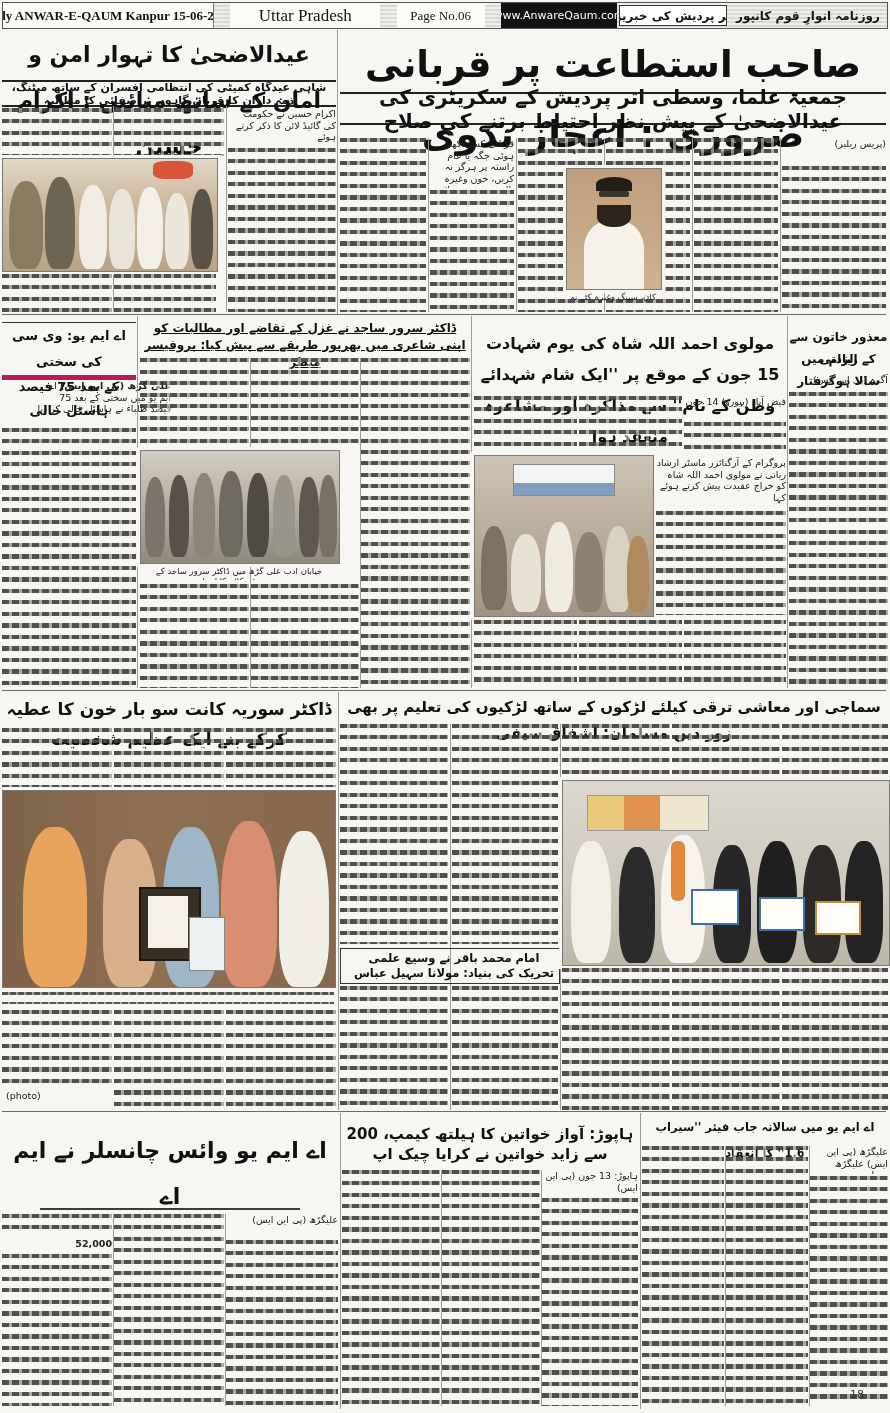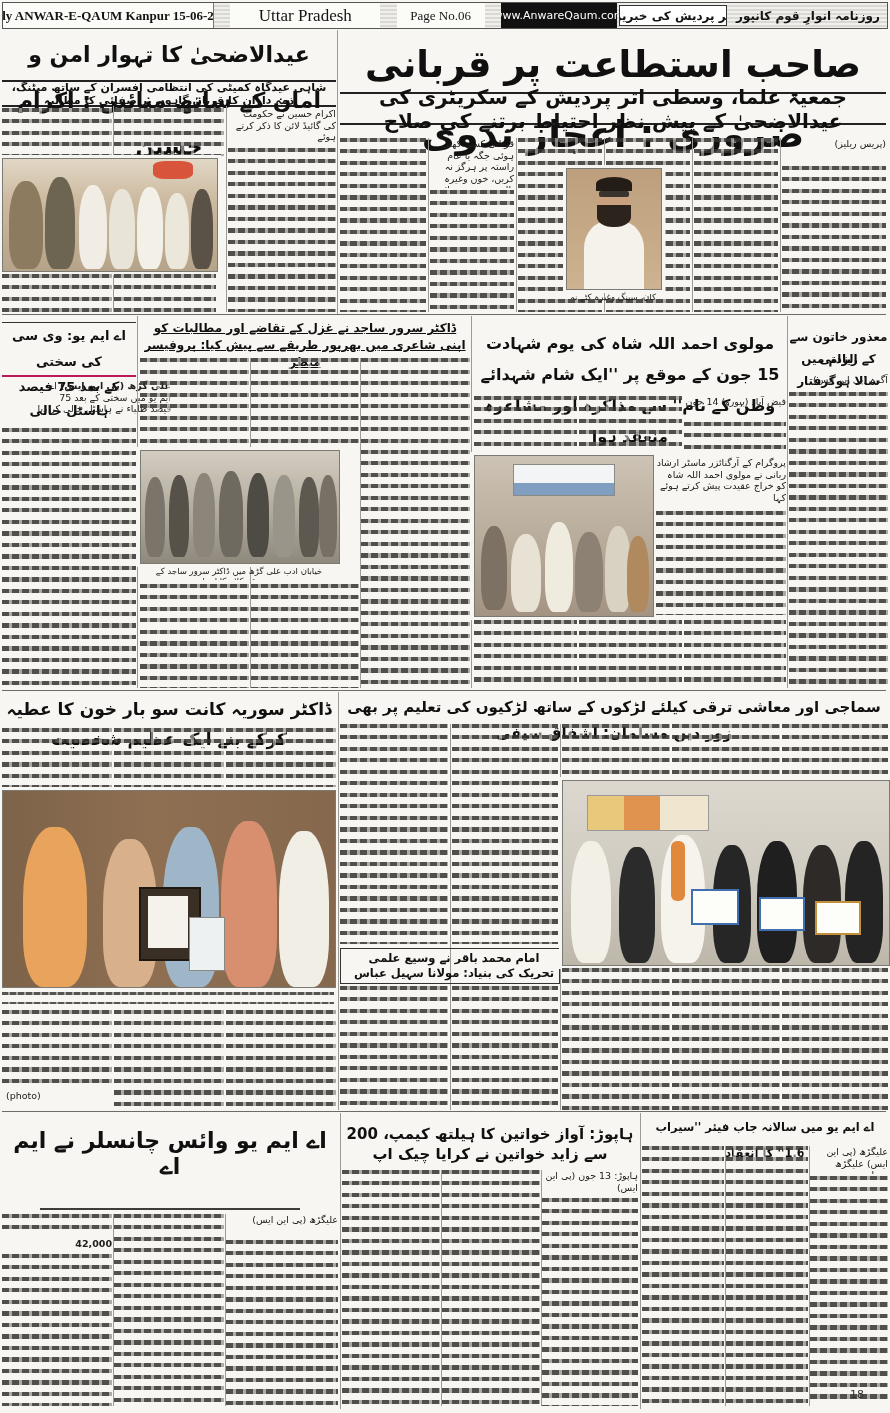--- a/index.html
+++ b/index.html
@@ -95,21 +95,21 @@
     <div class="fig" style="left:17px;top:52px;width:60px;height:68px;border-radius:40% 40% 0 0;background:#f4f2ea;"></div>
     <div class="fig" style="left:31px;top:14px;width:32px;height:40px;border-radius:45%;background:#caa17e;"></div>
     <div class="fig" style="left:29px;top:8px;width:36px;height:14px;border-radius:50% 50% 0 0;background:#241d17;"></div>
     <div class="fig" style="left:30px;top:36px;width:34px;height:22px;border-radius:0 0 45% 45%;background:#2c241c;"></div>
     <div class="fig" style="left:32px;top:22px;width:30px;height:6px;border-radius:2px;background:#3a342e;"></div>
   </div>
   <div class="abs cap" style="left:566px;top:292px;width:94px;height:12px;">کان، سینگ وغیرہ کٹے نہ ہوں۔</div>
 
   <div class="abs hr" style="left:2px;top:314px;width:884px;"></div>
 
-  <div class="abs" style="left:2px;top:322px;width:134px;height:52px;border-top:1px solid #333;border-bottom:2px solid #be185d;">
+  <div class="abs" style="left:2px;top:322px;width:134px;height:52px;border-top:1px solid #333;border-bottom:5px solid #be185d;">
     <div class="hl" style="font-size:13px;line-height:26px;">اے ایم یو: وی سی کی سختی</div>
     <div class="hl" style="font-size:13px;line-height:24px;">کے بعد 75 فیصد ہاسٹل خالی</div>
   </div>
   <div class="abs lead" style="left:2px;top:380px;width:134px;height:44px;margin-left:35px;"><b>علی گڑھ (پی این ایس)</b> <span>اے ایم یو میں سختی کے بعد 75 فیصد طلباء نے ہاسٹل خالی کر دیا</span></div>
   <div class="abs t" style="left:2px;top:428px;width:134px;height:260px;"></div>
   <div class="abs vr" style="left:137px;top:316px;height:372px;"></div>
 
   <div class="abs hl" style="left:140px;top:320px;width:330px;height:34px;font-size:12px;line-height:17px;text-decoration:underline;">ڈاکٹر سرور ساجد نے غزل کے تقاضے اور مطالبات کو اپنی شاعری میں بھرپور طریقے سے پیش کیا: پروفیسر منظر</div>
   <div class="abs t" style="left:361px;top:358px;width:109px;height:90px;"></div>
   <div class="abs t" style="left:251px;top:358px;width:108px;height:90px;"></div>
@@ -236,26 +236,26 @@
 
   <div class="abs hl" style="left:342px;top:1124px;width:296px;height:40px;font-size:15px;line-height:20px;">ہاپوڑ: آواز خواتین کا ہیلتھ کیمپ، 200 سے زاید خواتین نے کرایا چیک اپ</div>
   <div class="abs lead" style="left:542px;top:1170px;width:96px;height:26px;">ہاپوڑ: 13 جون (پی این ایس)</div>
   <div class="abs t" style="left:542px;top:1198px;width:96px;height:208px;"></div>
   <div class="abs t" style="left:442px;top:1170px;width:98px;height:236px;"></div>
   <div class="abs t" style="left:342px;top:1170px;width:98px;height:236px;"></div>
   <div class="abs vr" style="left:441px;top:1170px;height:236px;"></div>
   <div class="abs vr" style="left:541px;top:1170px;height:236px;"></div>
   <div class="abs vr" style="left:340px;top:1113px;height:296px;"></div>
 
-  <div class="abs hl" style="left:2px;top:1128px;width:336px;height:38px;font-size:22px;line-height:26px;">اے ایم یو وائس چانسلر نے ایم اے</div>
+  <div class="abs hl" style="left:2px;top:1128px;width:336px;height:38px;font-size:22px;line-height:46px;">اے ایم یو وائس چانسلر نے ایم اے</div>
   <div class="abs hr2" style="left:40px;top:1208px;width:260px;"></div>
   <div class="abs lead" style="left:226px;top:1214px;width:112px;height:24px;">علیگڑھ (پی این ایس)</div>
   <div class="abs t" style="left:226px;top:1240px;width:112px;height:166px;"></div>
   <div class="abs t" style="left:114px;top:1214px;width:110px;height:192px;"></div>
   <div class="abs t" style="left:2px;top:1214px;width:110px;height:22px;"></div>
-  <div class="abs lead" style="left:2px;top:1238px;width:110px;height:14px;font-weight:bold;">42,000</div>
+  <div class="abs lead" style="left:2px;top:1238px;width:110px;height:14px;font-weight:bold;">52,000</div>
   <div class="abs t" style="left:2px;top:1254px;width:110px;height:152px;"></div>
   <div class="abs vr" style="left:113px;top:1214px;height:192px;"></div>
   <div class="abs vr" style="left:225px;top:1214px;height:192px;"></div>
 
   <div class="abs" style="left:850px;top:1388px;font-size:11px;color:#333;">18</div>
 
 </div>
 
 </body></html>

